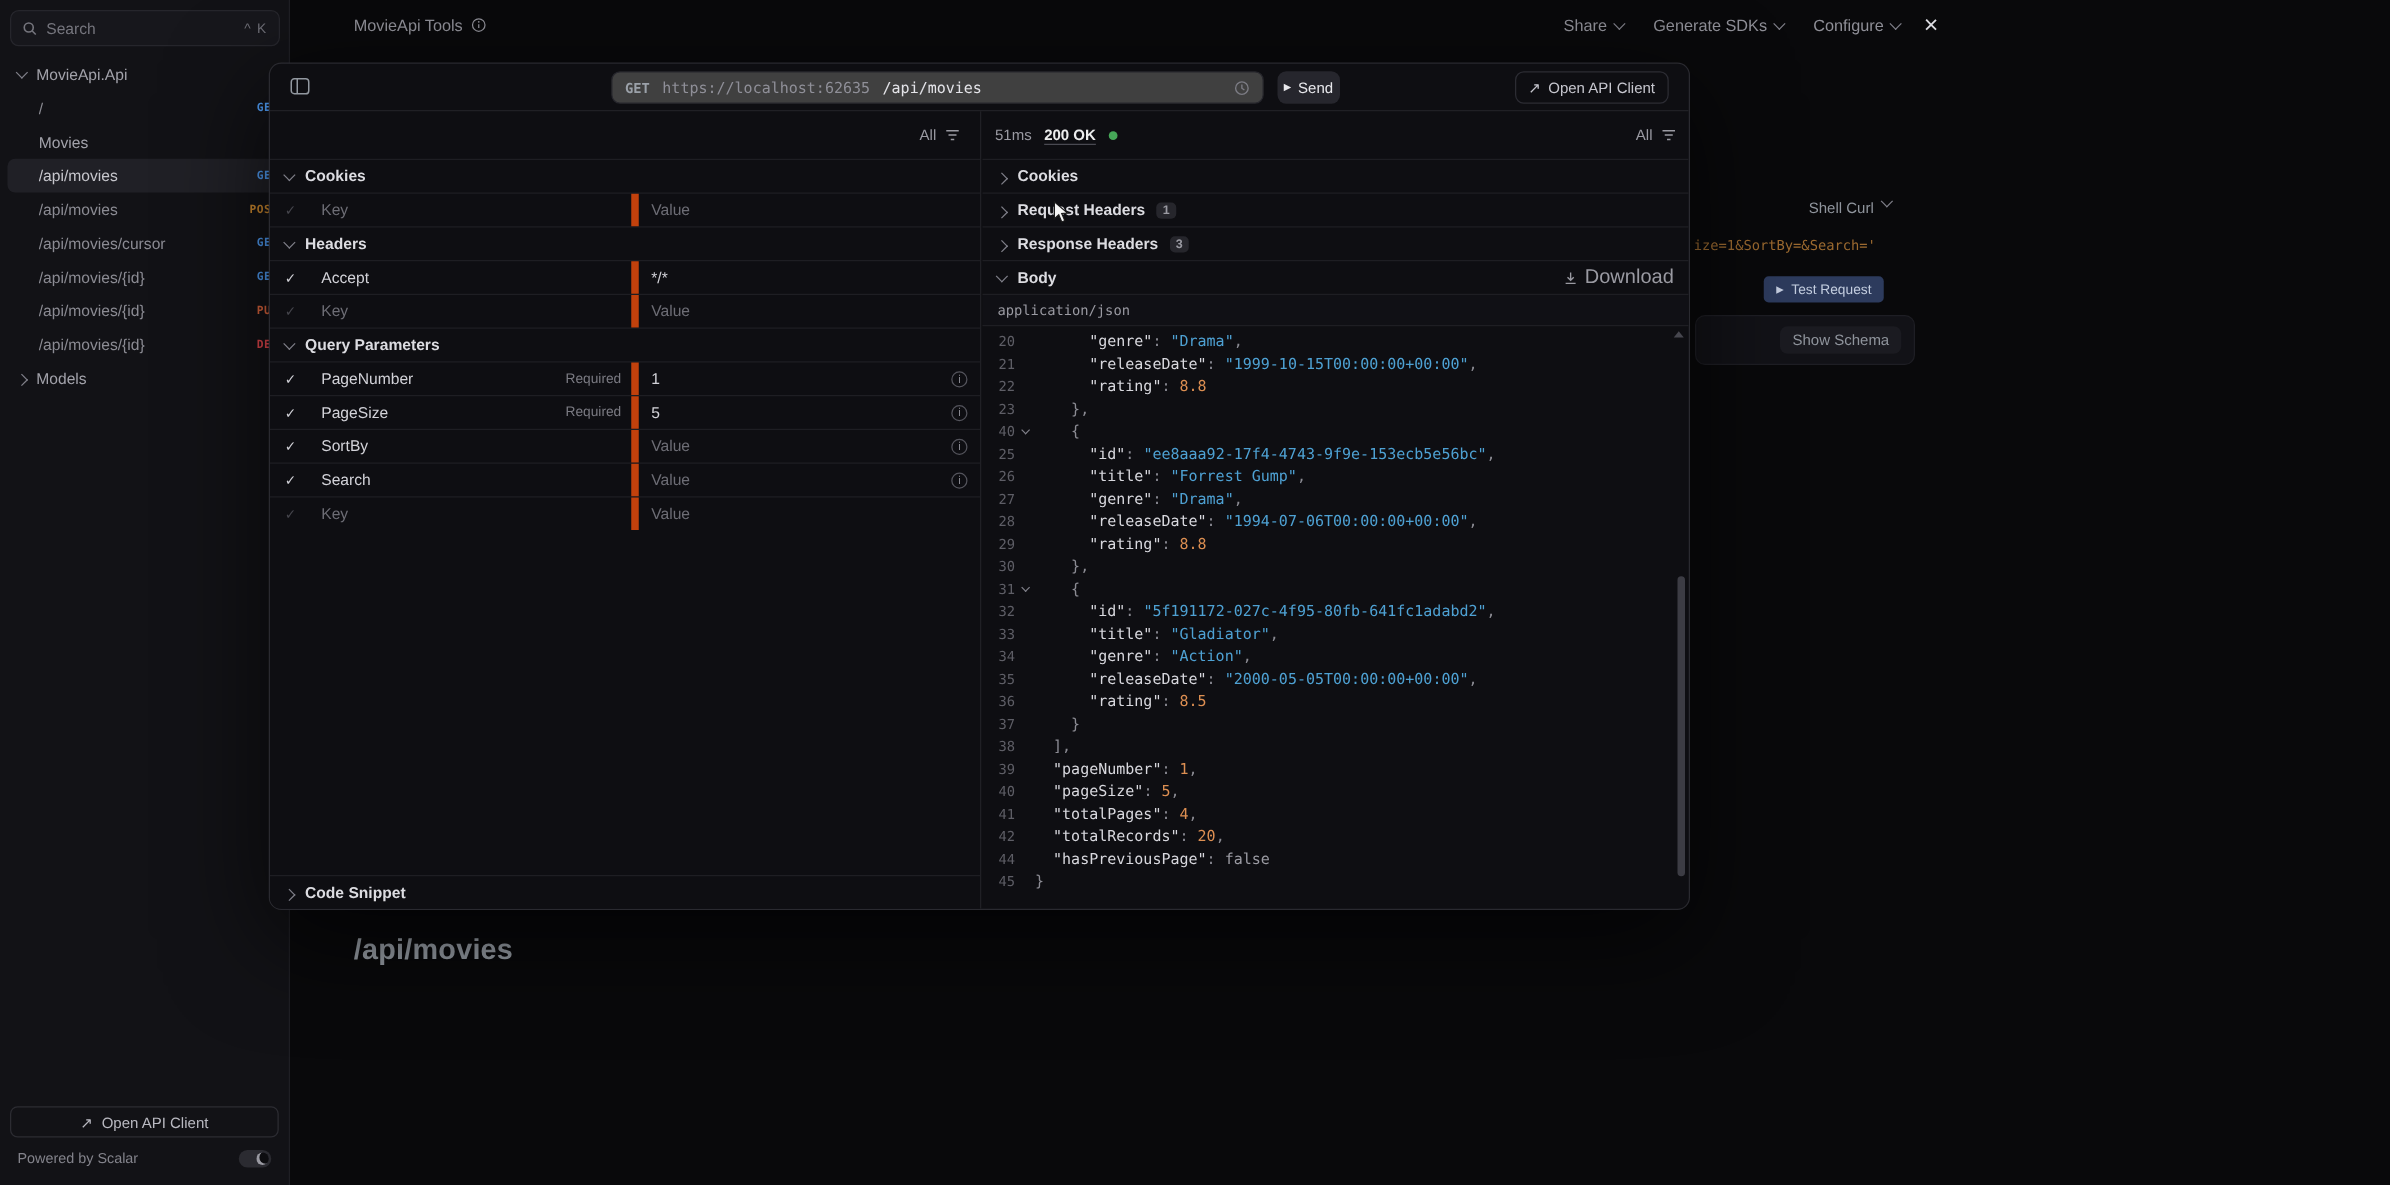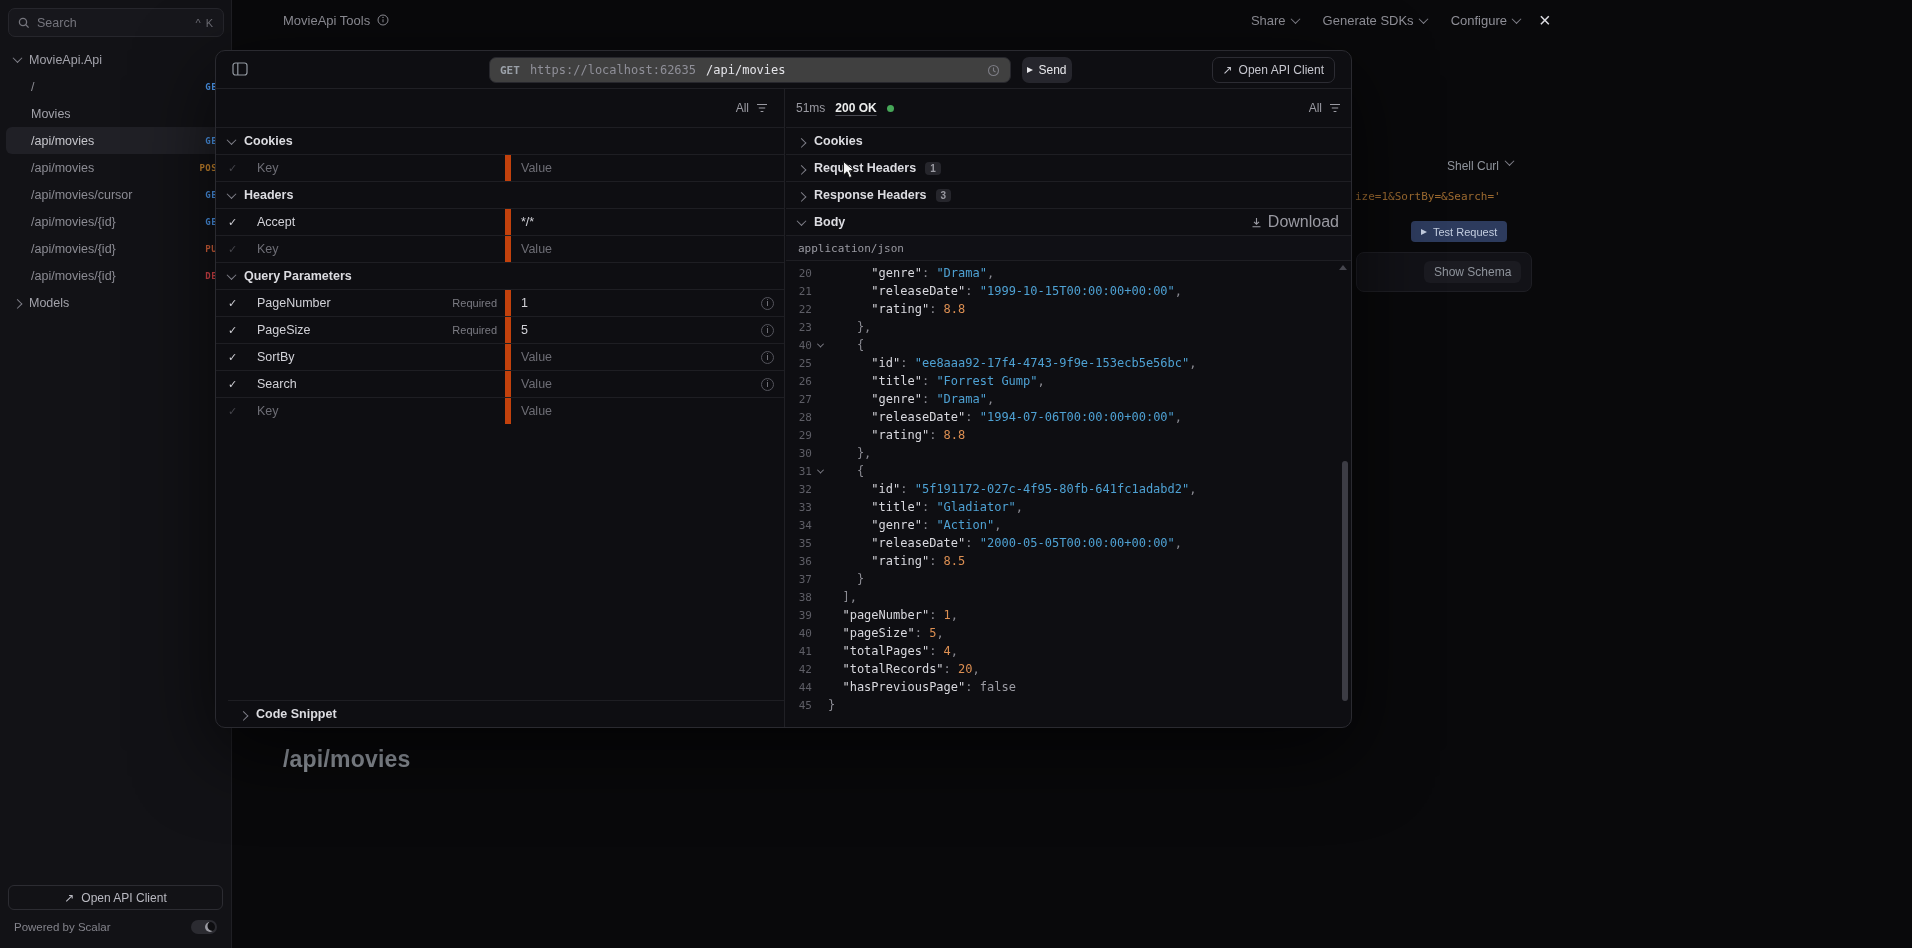--- a/index.html
+++ b/index.html
@@ -61,21 +61,21 @@
   .sec-h { height:27px; border-top:1px solid #1e1e23; display:flex; align-items:center; gap:9px; padding:0 12px; color:#dcdce1; font-size:12.5px; font-weight:600; }
   .kv-row { height:27px; border-top:1px solid #1e1e23; display:grid; grid-template-columns:33px 262px 1fr; font-size:12.5px; }
   .kv-check { display:flex; align-items:center; justify-content:center; color:#d0d0d6; font-size:11px; }
   .kv-check.off { color:#45454c; }
   .kv-key { display:flex; align-items:center; border-right:6px solid #c2410c; padding:0 8px; color:#d2d2d8; gap:8px; }
   .kv-key .req { margin-left:auto; color:#7b7b83; font-size:11px; font-weight:400; }
   .ph-txt { color:#6d6d75 !important; }
   .kv-val { display:flex; align-items:center; padding:0 10px; color:#d2d2d8; }
   .kv-val .spacer { flex:1; }
   .info-i { width:13px; height:13px; border-radius:50%; border:1px solid #54545c; color:#8a8a92; font-size:9px; display:flex; align-items:center; justify-content:center; flex:none; font-style:normal; }
-  .code-snip { position:absolute; left:12px; right:0; bottom:0; height:27px; border-top:1px solid #1e1e23; display:flex; align-items:center; gap:9px; padding:0 12px; color:#dcdce1; font-size:12.5px; font-weight:600; background:#0e0e12; }
+  .code-snip { position:absolute; left:0; right:0; bottom:0; height:27px; border-top:1px solid #1e1e23; display:flex; align-items:center; gap:9px; padding:0 12px; color:#dcdce1; font-size:12.5px; font-weight:600; background:#0e0e12; }
 
   .status-row { height:38px; display:flex; align-items:center; padding:0 10px; gap:10px; font-size:12px; }
   .status-row .ms { color:#9a9aa2; }
   .status-row .ok { color:#eceded; font-weight:600; text-decoration:underline; text-underline-offset:3px; text-decoration-color:#4a4a52; }
   .dot { width:7px; height:7px; border-radius:50%; flex:none; }
   .status-row .right { margin-left:auto; display:flex; align-items:center; gap:7px; color:#9a9aa2; }
   .res-sec { height:27px; border-top:1px solid #1e1e23; display:flex; align-items:center; gap:9px; padding:0 12px; color:#dcdce1; font-size:12.5px; font-weight:600; }
   .count-pill { background:#26262c; color:#9a9aa2; font-size:10px; font-weight:600; border-radius:4px; padding:1px 5px; }
   .dl { margin-left:auto; color:#9a9aa2; font-weight:400; font-size:16px; display:flex; gap:6px; align-items:center; }
   .ctype { height:26px; border-top:1px solid #1e1e23; border-bottom:1px solid #1e1e23; display:flex; align-items:center; padding:0 12px; color:#9a9aa2; font-size:11px; background:#101015; font-family:"DejaVu Sans Mono",monospace; }

